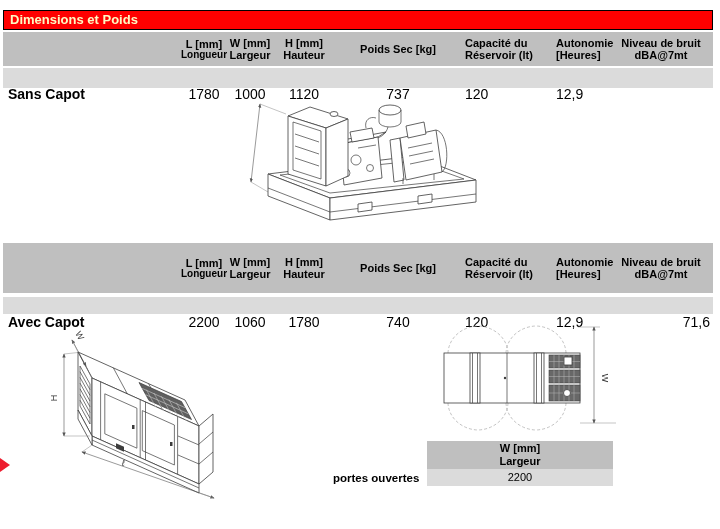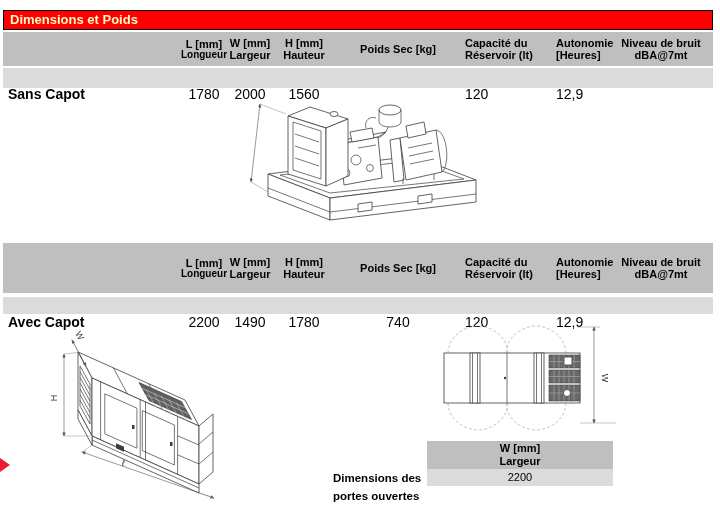--- a/index.html
+++ b/index.html
@@ -103,22 +103,23 @@
     </div>
     <div class="hc col-bruit">
       <div>Niveau de bruit</div>
       <div>dBA@7mt</div>
     </div>
   </div>
 
   <div class="trow t1r">
     <div class="cell left bold col-lab">Sans Capot</div>
     <div class="cell col-l">1780</div>
-    <div class="cell col-w">2000</div>
-    <div class="cell col-h">1560</div>
+    <div class="cell col-w">1000</div>
+    <div class="cell col-h">1120</div>
+    <div class="cell col-poids">737</div>
     <div class="cell left col-cap">120</div>
     <div class="cell left col-aut">12,9</div>
   </div>
 
   <svg class="draw d1" viewBox="0 0 258 145">
     <defs>
       <marker id="arA" markerWidth="8" markerHeight="8" refX="6" refY="4" orient="auto-start-reverse">
         <path d="M0,1.2 L7,4 L0,6.8 z" fill="#555"></path>
       </marker>
     </defs>
@@ -197,25 +198,26 @@
     </div>
     <div class="hc col-bruit">
       <div>Niveau de bruit</div>
       <div>dBA@7mt</div>
     </div>
   </div>
 
   <div class="trow t2r">
     <div class="cell left bold col-lab">Avec Capot</div>
     <div class="cell col-l">2200</div>
-    <div class="cell col-w">1490</div>
+    <div class="cell col-w">1060</div>
     <div class="cell col-h">1780</div>
     <div class="cell col-poids">740</div>
     <div class="cell left col-cap">120</div>
     <div class="cell left col-aut">12,9</div>
+    <div class="cell right col-bruit-val">71,6</div>
   </div>
 
   <svg class="draw d2" viewBox="0 0 235 180">
     <defs>
       <marker id="arB" markerWidth="8" markerHeight="8" refX="6" refY="4" orient="auto-start-reverse">
         <path d="M0,1.2 L7,4 L0,6.8 z" fill="#555"></path>
       </marker>
     </defs>
 
     <polygon class="fw" points="64,52 50,26 157,74 171,100"></polygon>
@@ -319,21 +321,20 @@
     <rect class="fw" x="136" y="35" width="8" height="8"></rect>
     <circle class="fw" cx="139" cy="71" r="3.5"></circle>
 
     <line class="ext" x1="150" y1="5" x2="172" y2="5"></line>
     <line class="ext" x1="152" y1="101" x2="188" y2="101"></line>
     <line class="dim" x1="166" y1="5" x2="166" y2="101" marker-start="url(#arC)" marker-end="url(#arC)"></line>
     <text x="174" y="56" transform="rotate(90 174 56)" text-anchor="middle">W</text>
   </svg>
 
   <div class="doors-label">
-    <div>Dimensions des</div>
     <div>portes ouvertes</div>
   </div>
   <div class="dt-h">
     <div>W [mm]</div>
     <div>Largeur</div>
   </div>
   <div class="dt-r">2200</div>
 
 </div>
 

